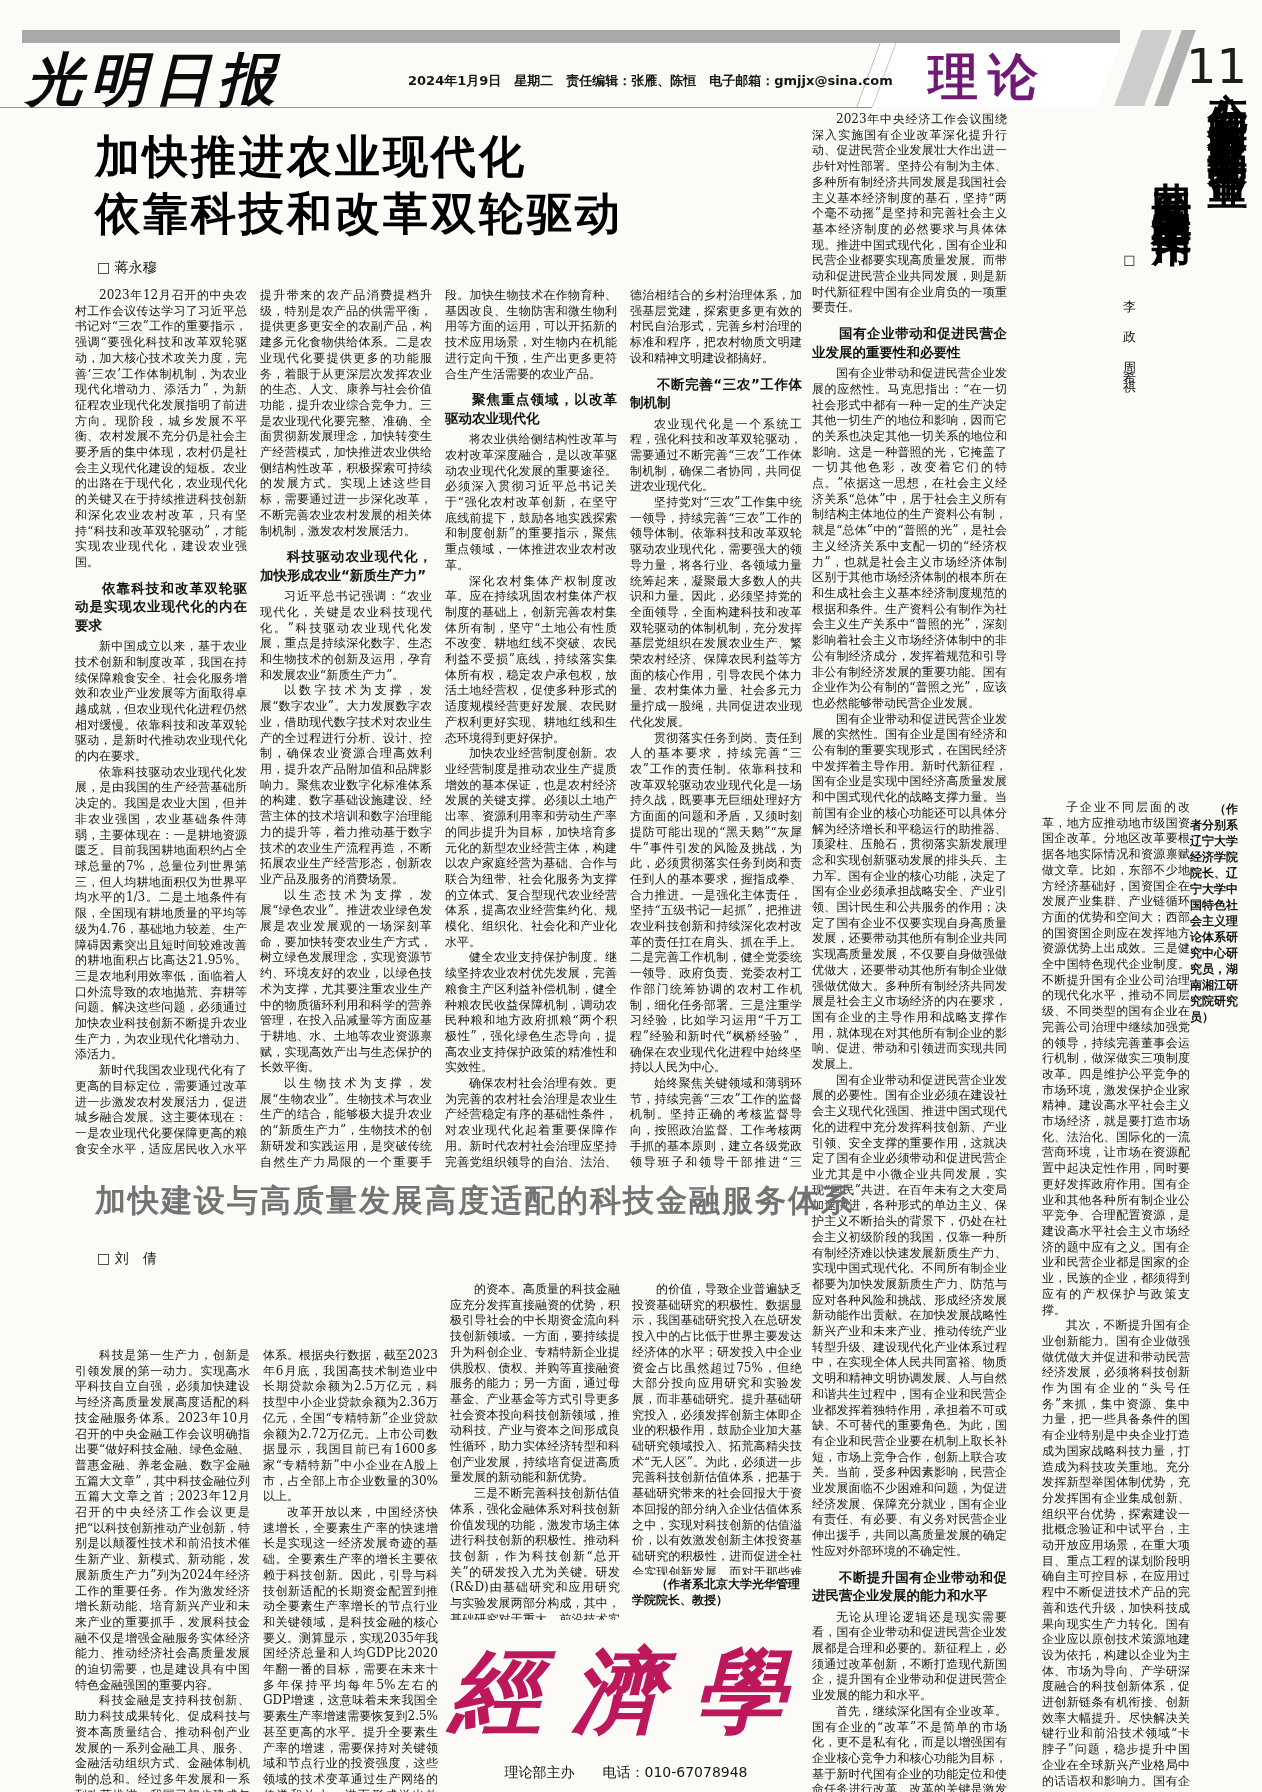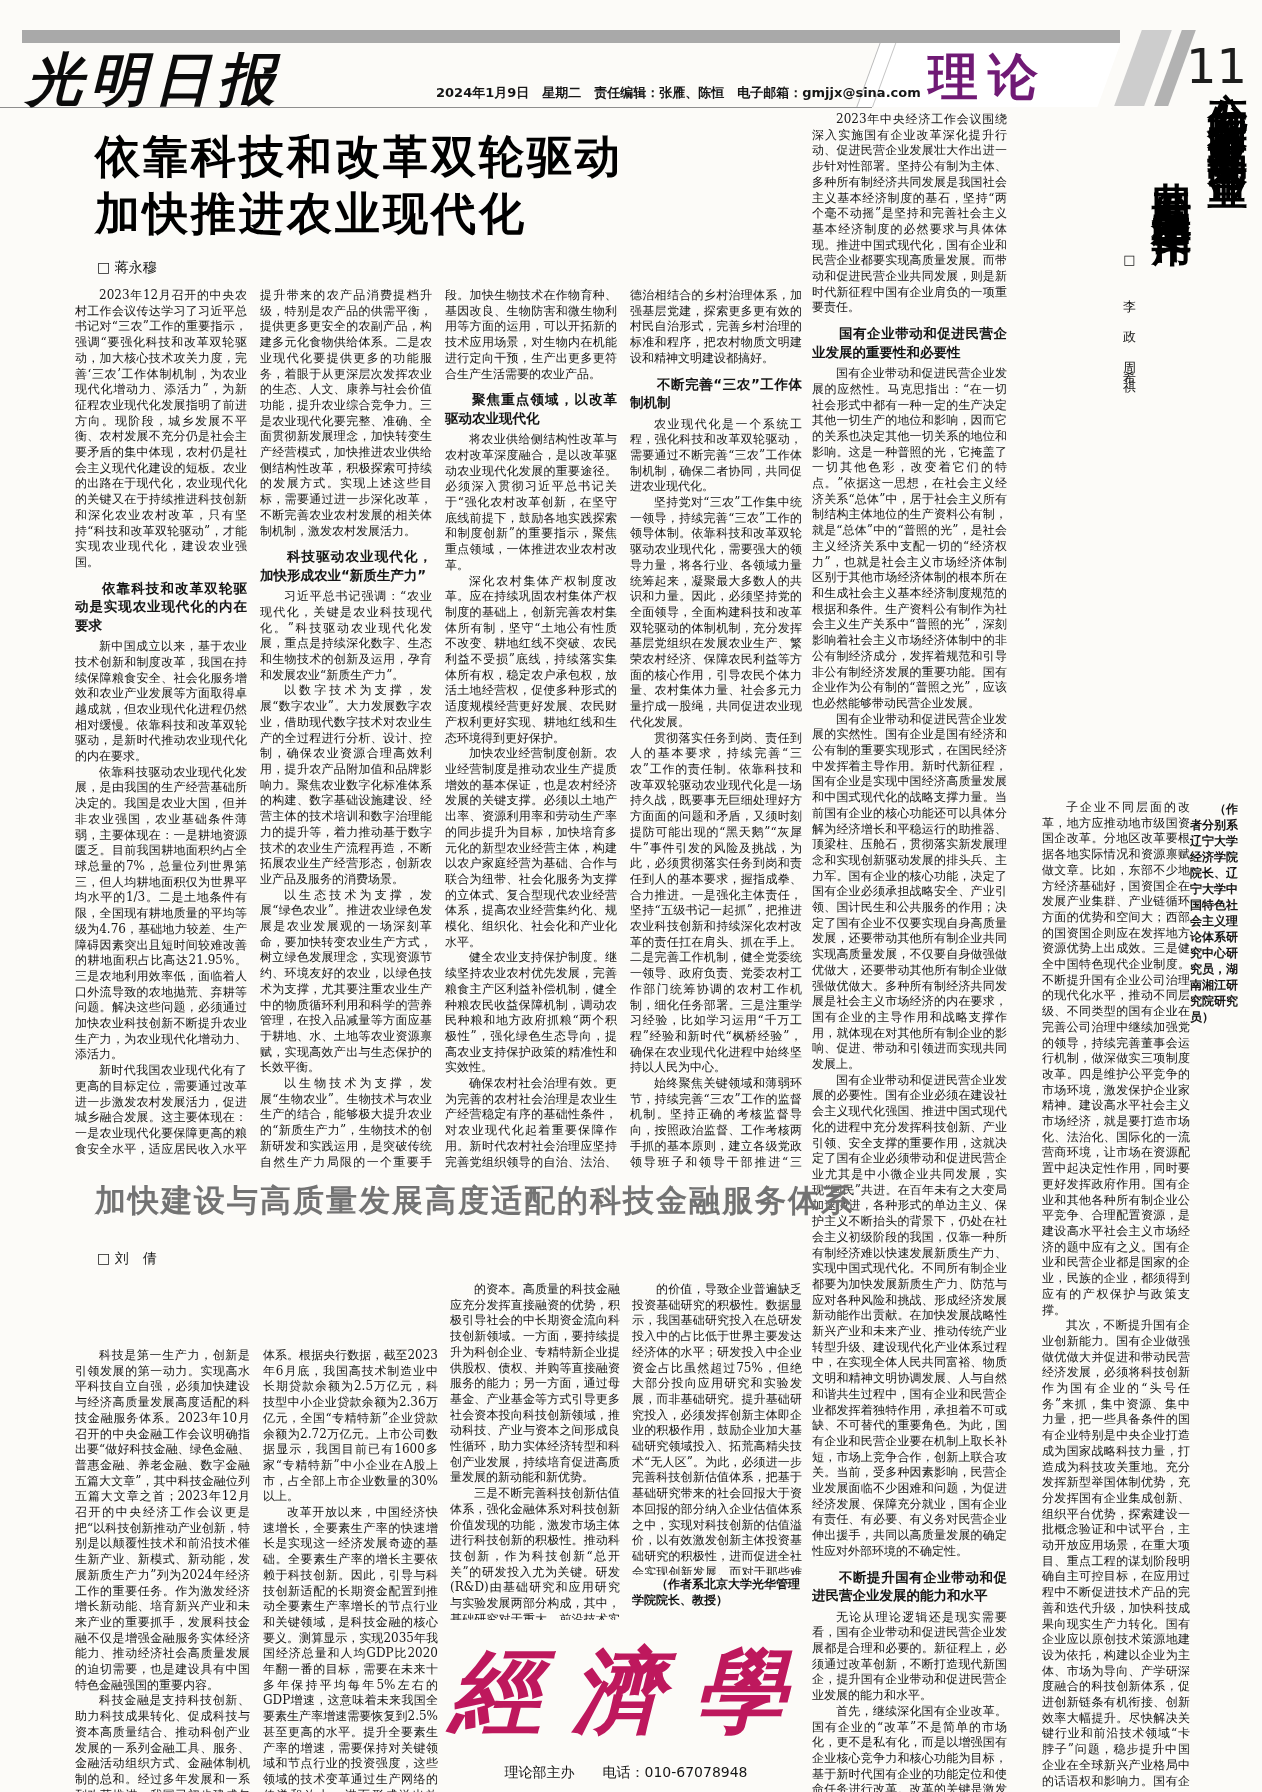--- a/index.html
+++ b/index.html
@@ -9,22 +9,22 @@
   
   .topbar{left:22px;top:30px;width:1098px;height:13px;background:#a9a9a9;}
   .stripe1{left:1128px;top:30px;width:30px;height:76px;background:#cdcdcd;transform:skewX(-20deg);}
   .stripe2{left:1168px;top:30px;width:14px;height:76px;background:#b2b2b2;transform:skewX(-20deg);}
   .sectionbox{left:868px;top:43px;width:240px;height:64px;background:#ffffff;transform:skewX(-20deg);
               border-left:1px solid #bbb;}
   .sectiontitle{left:928px;top:44px;font-size:50px;font-weight:700;color:#701a75;letter-spacing:10px;
                 font-family:"DejaVu Serif","Liberation Serif",serif;}
   .pagenum{left:1186px;top:38px;font-size:48px;color:#1d1d1d;font-family:"DejaVu Sans","Liberation Sans",sans-serif;}
   .masthead{left:26px;top:42px;font-size:57px;font-weight:900;font-style:italic;letter-spacing:7px;color:#0b0b0b;}
-  .dateline{left:408px;top:84px;font-size:13px;font-weight:700;
-            font-family:"DejaVu Sans","Liberation Sans",sans-serif;margin-left:28px;}
+  .dateline{left:408px;top:72px;font-size:13px;font-weight:700;
+            font-family:"DejaVu Sans","Liberation Sans",sans-serif;}
   .headrule{left:0;top:107px;width:872px;height:1px;background:#8e8e8e;}
   .headrule2{left:872px;top:43px;width:1px;height:64px;background:#c5c5c5;transform:skewX(-20deg);transform-origin:bottom;}
   
   .para{margin:0;text-indent:2em;text-align:justify;font-size:12px;line-height:15.7px;}
   .subhead{margin:8px 0 5px;text-indent:2em;text-align:justify;font-weight:700;font-size:13.5px;line-height:18.5px;
            font-family:"DejaVu Sans","Liberation Sans",sans-serif;}
   .author{margin-top:1px;text-indent:2em;font-weight:700;font-size:12px;line-height:16px;
           font-family:"DejaVu Sans","Liberation Sans",sans-serif;}
   .bodycols{column-gap:13px;overflow:hidden;}
   
@@ -61,22 +61,22 @@
 <div class="abs stripe2"></div>
 <div class="abs sectionbox"></div>
 <div class="abs headrule"></div>
 <div class="abs headrule2"></div>
 <div class="abs masthead">光明日报</div>
 <div class="abs dateline">2024年1月9日　星期二　责任编辑：张雁、陈恒　电子邮箱：gmjjx@sina.com</div>
 <div class="abs sectiontitle">理论</div>
 <div class="abs pagenum">11</div>
 
 <div class="abs a1head">
+  <div>加快推进农业现代化</div>
   <div>依靠科技和改革双轮驱动</div>
-  <div>加快推进农业现代化</div>
 </div>
 <div class="abs a1byline">□ 蒋永穆</div>
 <div class="abs a1body bodycols">
   <p class="para">2023年12月召开的中央农村工作会议传达学习了习近平总书记对“三农”工作的重要指示，强调“要强化科技和改革双轮驱动，加大核心技术攻关力度，完善‘三农’工作体制机制，为农业现代化增动力、添活力”，为新征程农业现代化发展指明了前进方向。现阶段，城乡发展不平衡、农村发展不充分仍是社会主要矛盾的集中体现，农村仍是社会主义现代化建设的短板。农业的出路在于现代化，农业现代化的关键又在于持续推进科技创新和深化农业农村改革，只有坚持“科技和改革双轮驱动”，才能实现农业现代化，建设农业强国。</p>
   <p class="subhead">依靠科技和改革双轮驱动是实现农业现代化的内在要求</p>
   <p class="para">新中国成立以来，基于农业技术创新和制度改革，我国在持续保障粮食安全、社会化服务增效和农业产业发展等方面取得卓越成就，但农业现代化进程仍然相对缓慢。依靠科技和改革双轮驱动，是新时代推动农业现代化的内在要求。</p>
   <p class="para">依靠科技驱动农业现代化发展，是由我国的生产经营基础所决定的。我国是农业大国，但并非农业强国，农业基础条件薄弱，主要体现在：一是耕地资源匮乏。目前我国耕地面积约占全球总量的7%，总量位列世界第三，但人均耕地面积仅为世界平均水平的1/3。二是土地条件有限，全国现有耕地质量的平均等级为4.76，基础地力较差、生产障碍因素突出且短时间较难改善的耕地面积占比高达21.95%。三是农地利用效率低，面临着人口外流导致的农地抛荒、弃耕等问题。解决这些问题，必须通过加快农业科技创新不断提升农业生产力，为农业现代化增动力、添活力。</p>
   <p class="para">新时代我国农业现代化有了更高的目标定位，需要通过改革进一步激发农村发展活力，促进城乡融合发展。这主要体现在：一是农业现代化要保障更高的粮食安全水平，适应居民收入水平提升带来的农产品消费提档升级，特别是农产品的供需平衡，提供更多更安全的农副产品，构建多元化食物供给体系。二是农业现代化要提供更多的功能服务，着眼于从更深层次发挥农业的生态、人文、康养与社会价值功能，提升农业综合竞争力。三是农业现代化要完整、准确、全面贯彻新发展理念，加快转变生产经营模式，加快推进农业供给侧结构性改革，积极探索可持续的发展方式。实现上述这些目标，需要通过进一步深化改革，不断完善农业农村发展的相关体制机制，激发农村发展活力。</p>
   <p class="subhead">科技驱动农业现代化，加快形成农业“新质生产力”</p>
   <p class="para">习近平总书记强调：“农业现代化，关键是农业科技现代化。”科技驱动农业现代化发展，重点是持续深化数字、生态和生物技术的创新及运用，孕育和发展农业“新质生产力”。</p>

